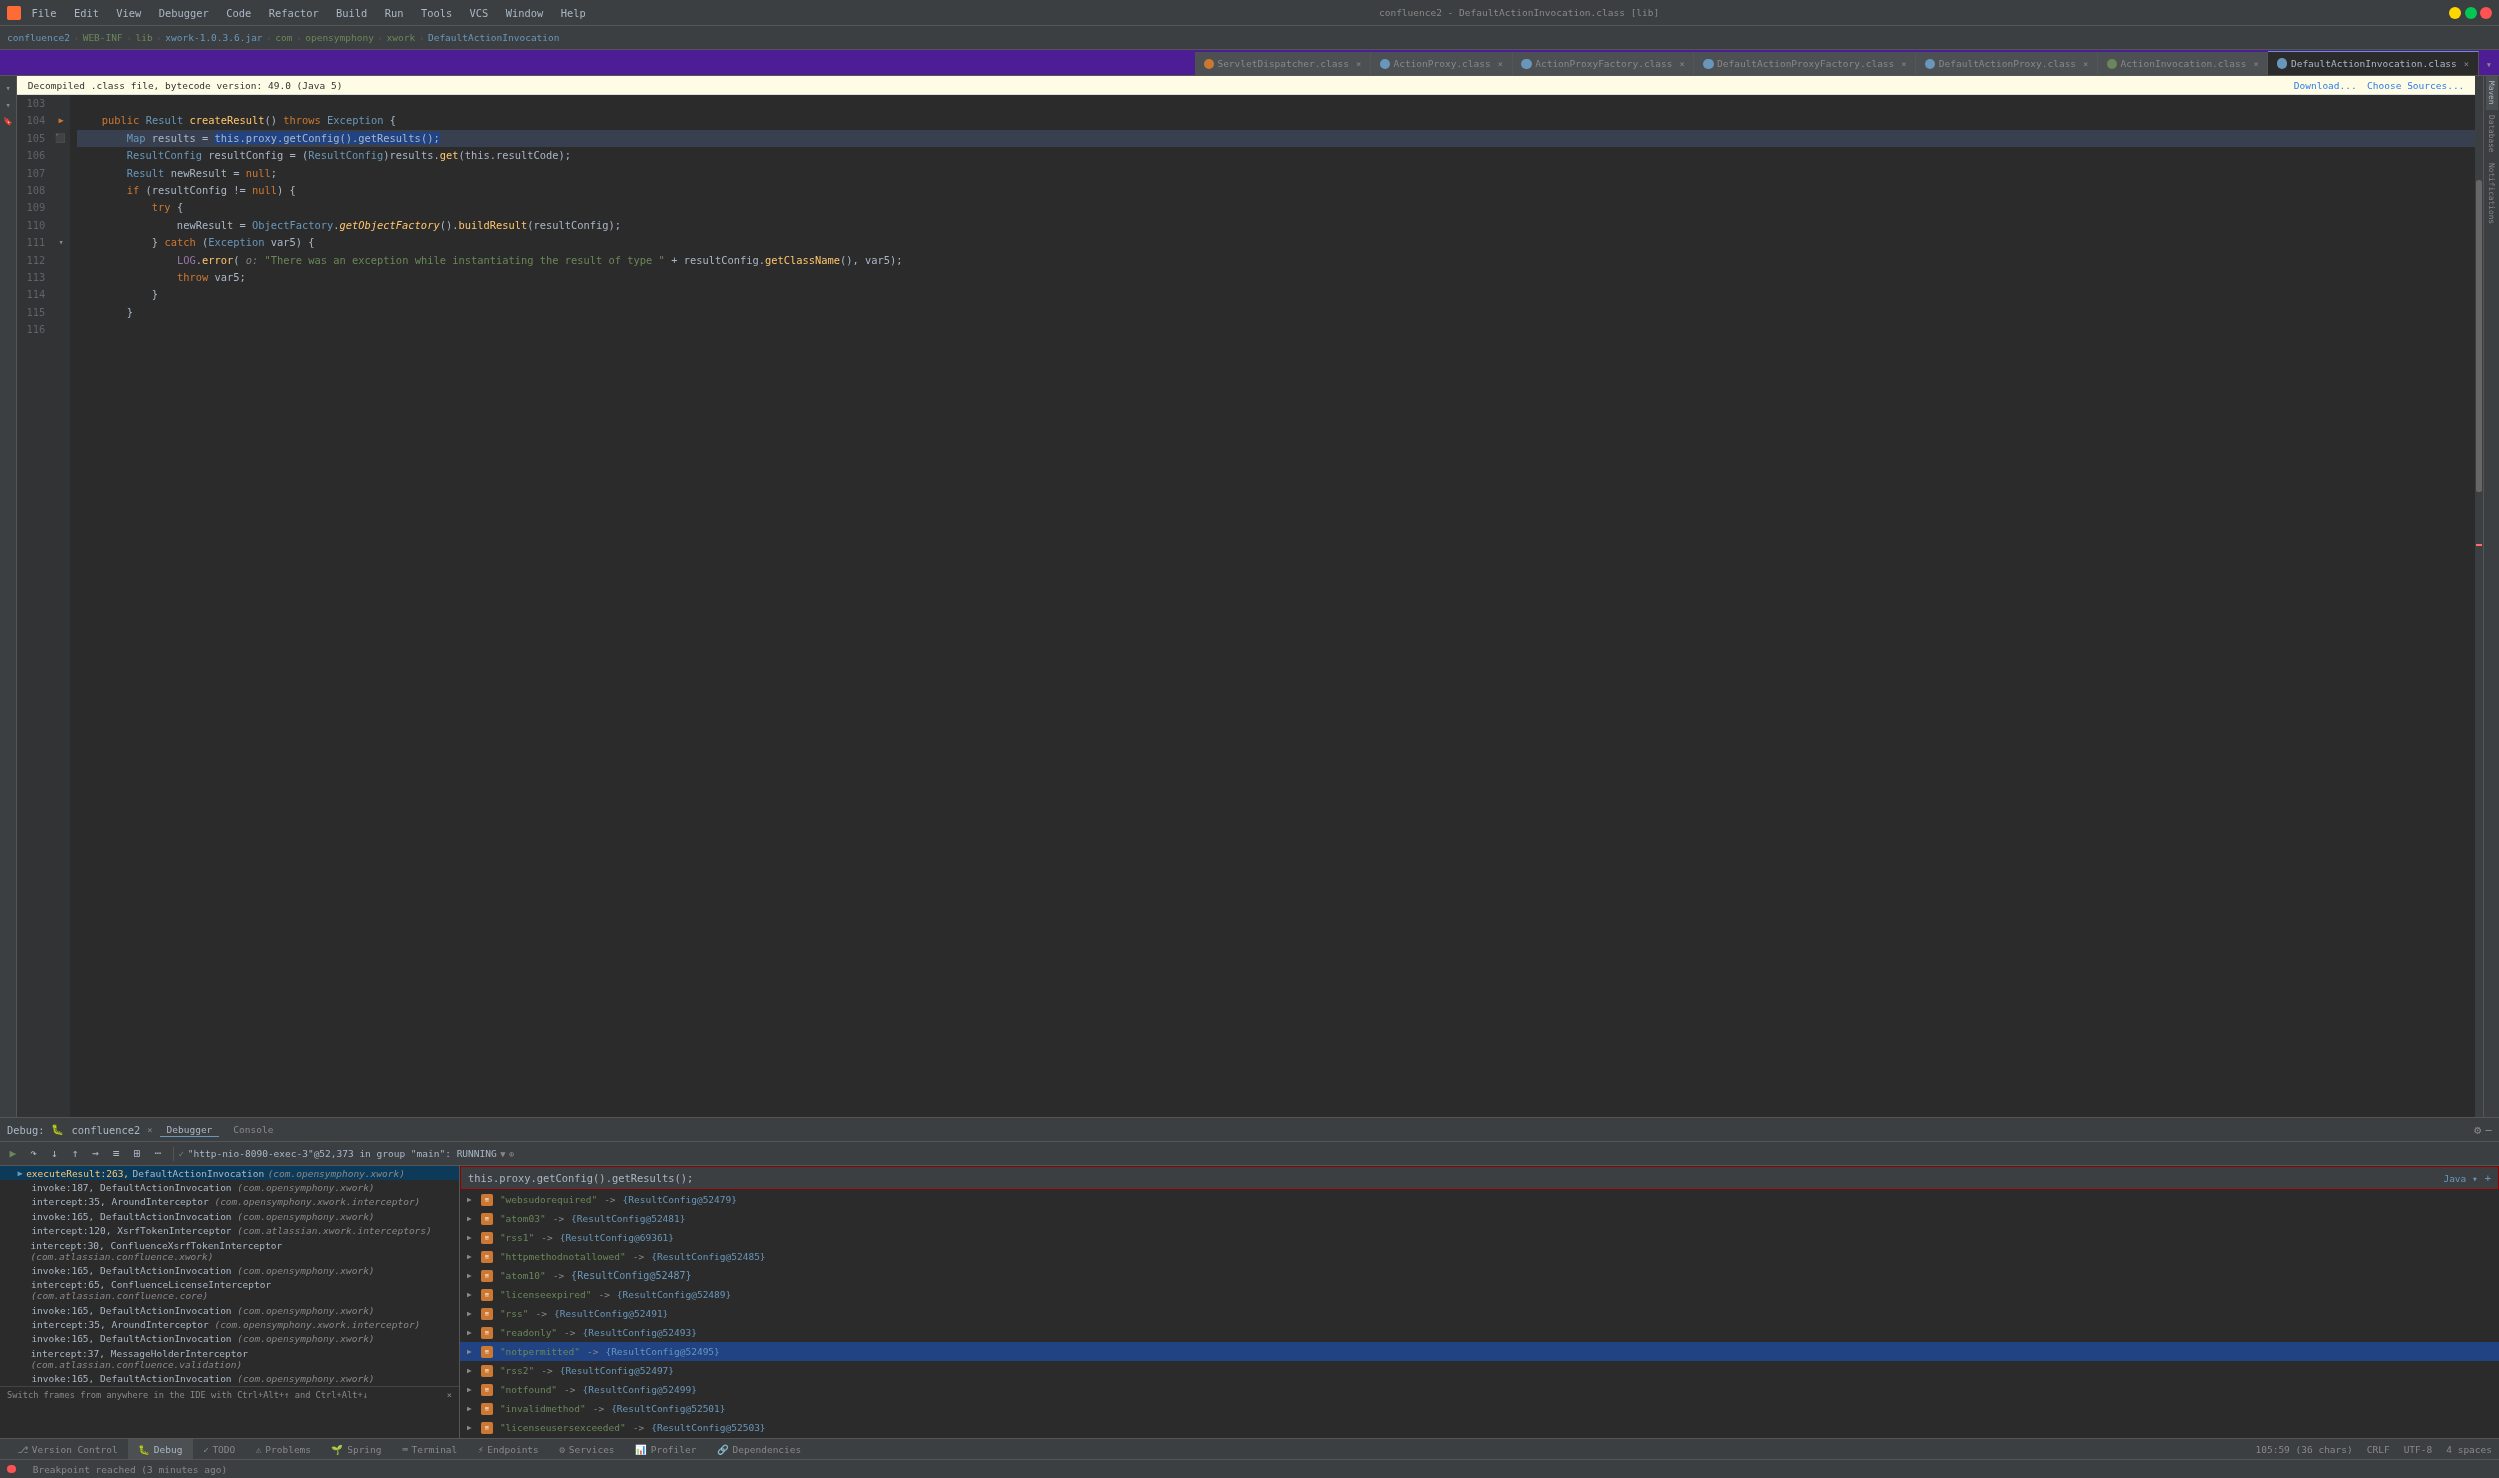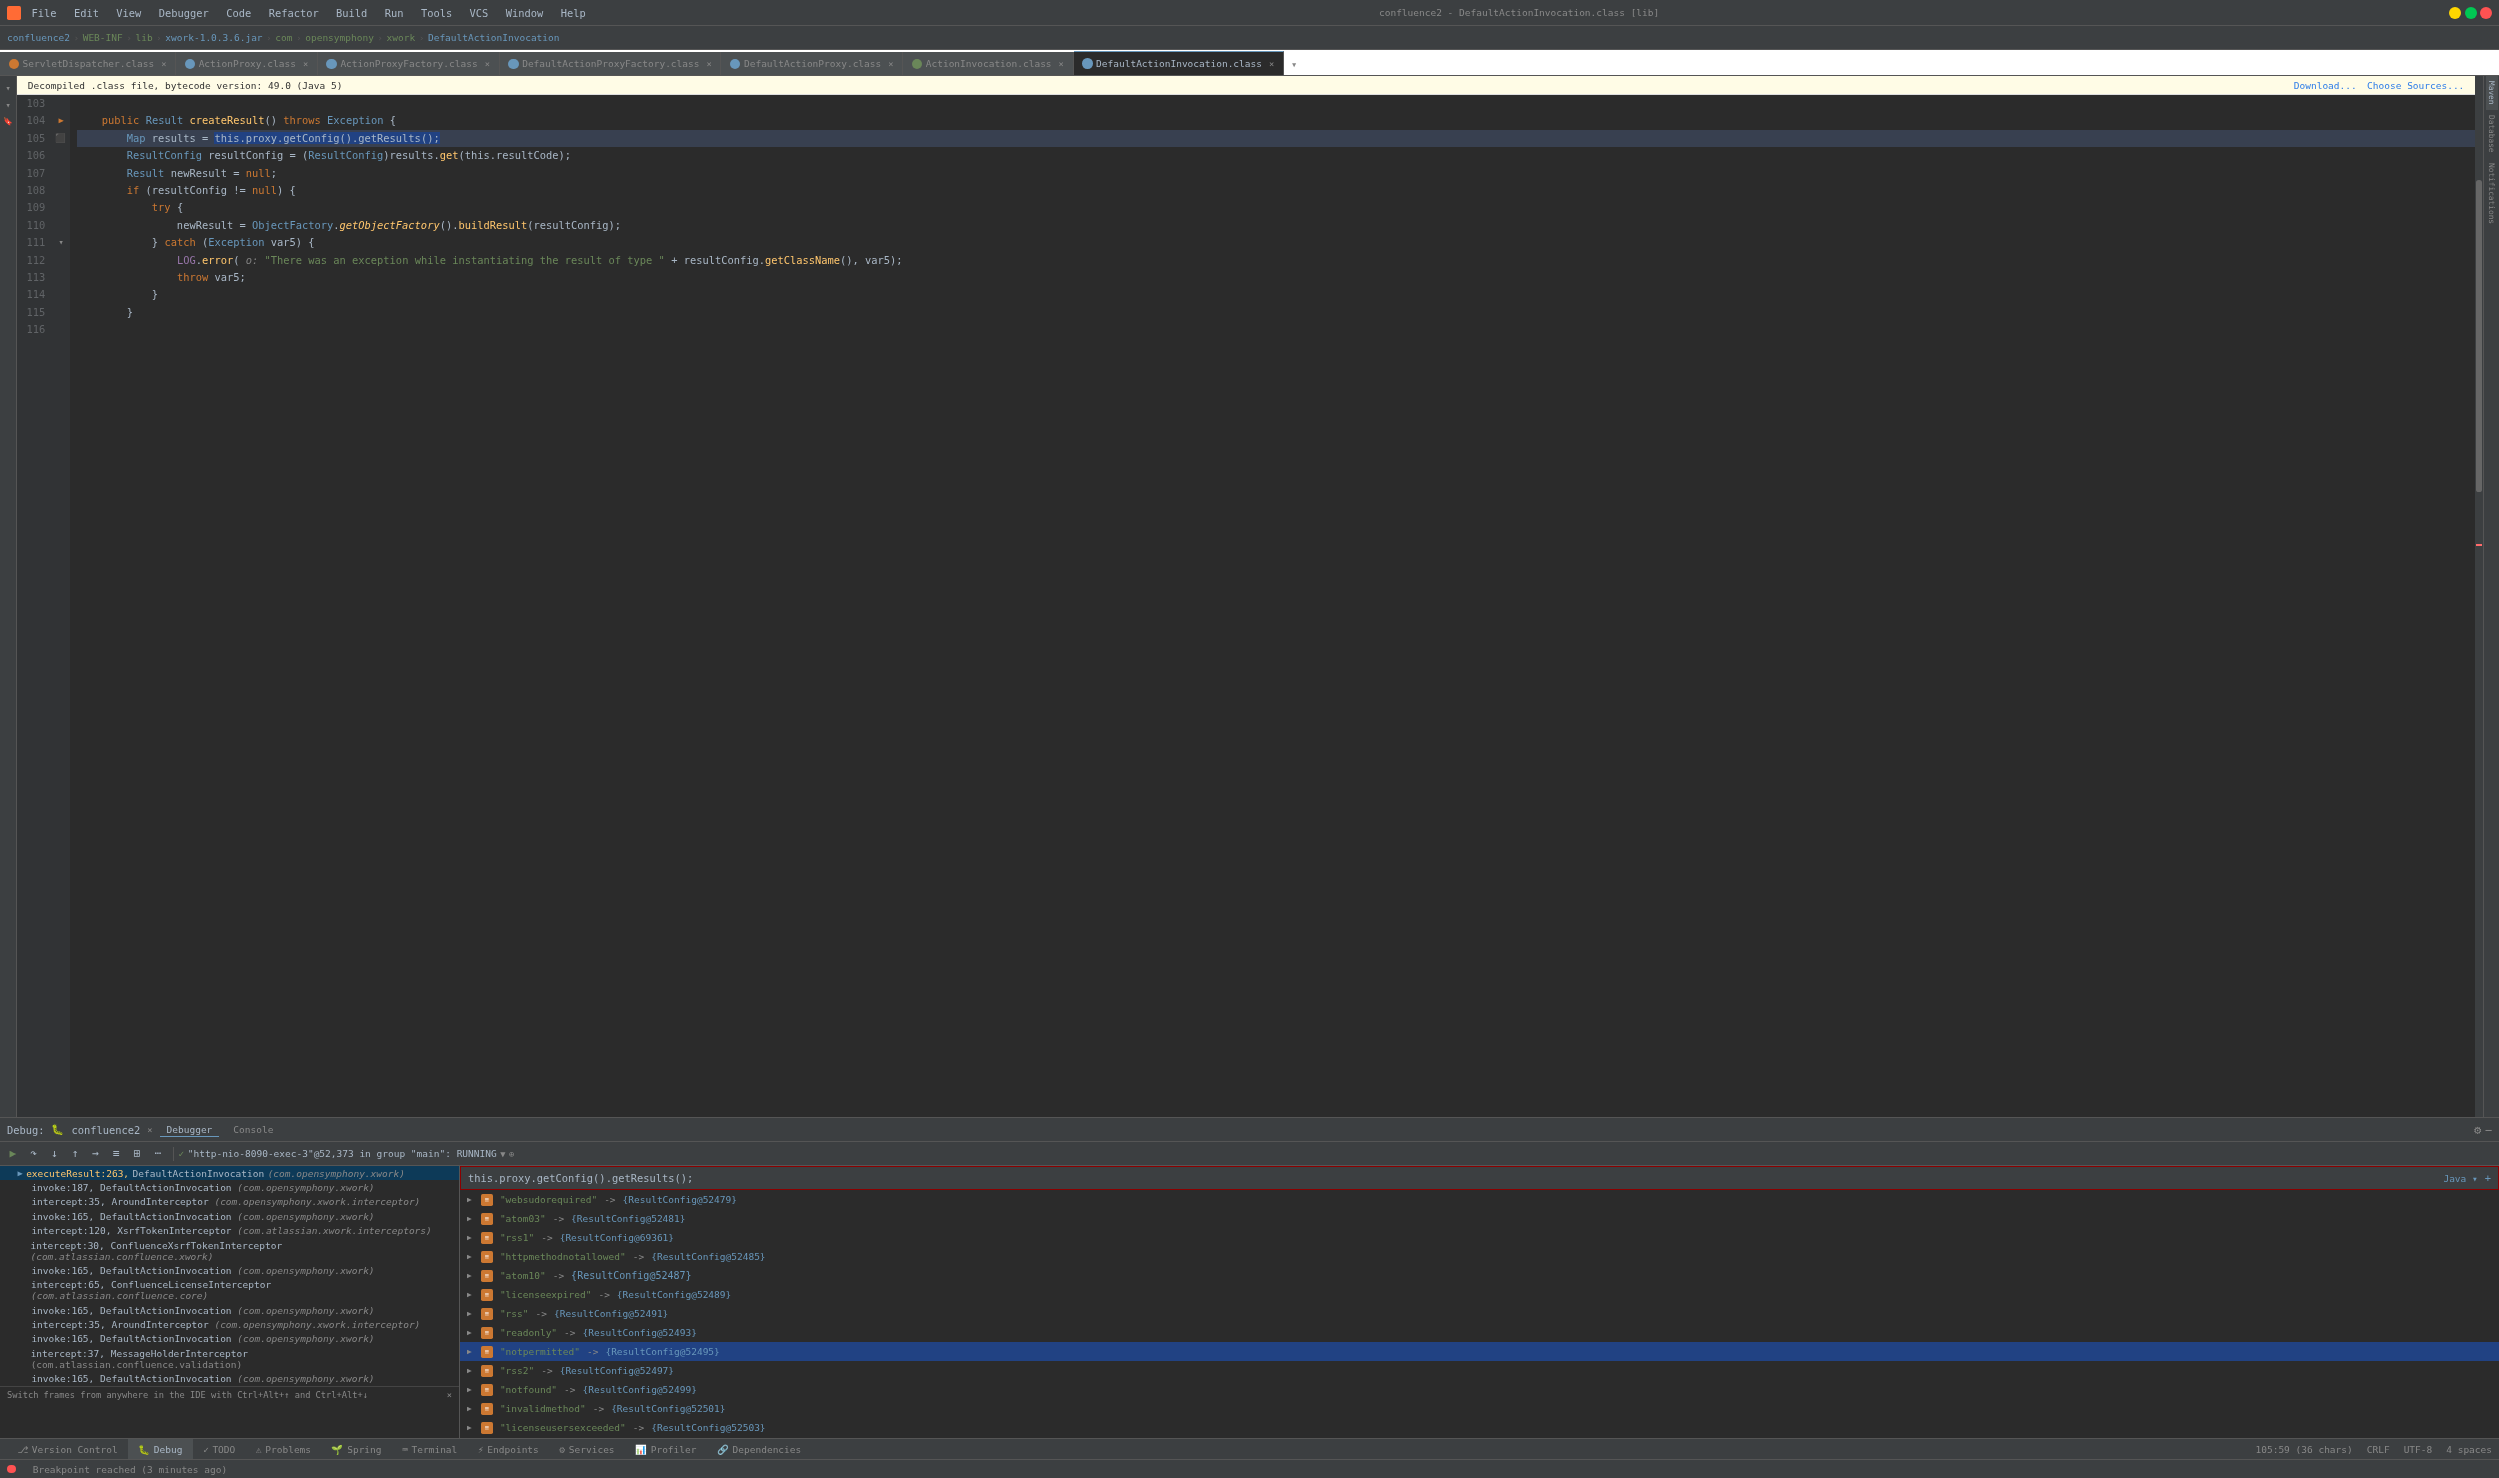--- a/index.html
+++ b/index.html
@@ -17,21 +17,21 @@
     .btn-max { background: #00c853; }
     .btn-close { background: #ff5252; }
 
     
     .breadcrumb { background: #3c3f41; height: 24px; display: flex; align-items: center; padding: 0 7px; gap: 3.5px; font-size: 9.5px; color: #888; border-bottom: 0.9px solid #555; flex-shrink: 0; }
     .breadcrumb span { color: #6a8759; }
     .breadcrumb .sep { color: #555; }
     .breadcrumb .active { color: #6897bb; }
 
     
-    .tabs-bar { background: #ffffff; height: 26px; display: flex; align-items: flex-end; border-bottom: 0.9px solid #555; flex-shrink: 0; overflow: hidden; }
+    .tabs-bar { background: #4c1d95; height: 26px; display: flex; align-items: flex-end; border-bottom: 0.9px solid #555; flex-shrink: 0; overflow: hidden; justify-content: flex-end; }
     .tab { display: flex; align-items: center; gap: 3.5px; padding: 0 8.7px; height: 22.6px; background: #4c5052; border-right: 0.9px solid #555; font-size: 9.5px; color: #888; cursor: pointer; white-space: nowrap; flex-shrink: 0; }
     .tab.active { background: #2b2b2b; color: #a9b7c6; border-top: 1.7px solid #6897bb; height: 24px; }
     .tab .tab-icon { width: 10.4px; height: 10.4px; border-radius: 50%; flex-shrink: 0; }
     .tab-close { font-size: 8.7px; color: #888; margin-left: 3.5px; }
     .tab-more { padding: 0 7px; height: 22.6px; display: flex; align-items: center; color: #888; cursor: pointer; }
 
     
     .editor-area { display: flex; flex: 1; overflow: hidden; }
     .left-sidebar { width: 17.4px; background: #3c3f41; border-right: 0.9px solid #555; flex-shrink: 0; display: flex; flex-direction: column; align-items: center; gap: 7px; padding-top: 7px; }
 
@@ -351,21 +351,21 @@
       <div class="frame-item">
         <span style="width:14px"></span>
         <span style="color:#a9b7c6;font-size:9.5px">intercept:35, AroundInterceptor <span style="color:#888;font-style:italic">(com.opensymphony.xwork.interceptor)</span></span>
       </div>
       <div class="frame-item">
         <span style="width:14px"></span>
         <span style="color:#a9b7c6;font-size:9.5px">invoke:165, DefaultActionInvocation <span style="color:#888;font-style:italic">(com.opensymphony.xwork)</span></span>
       </div>
       <div class="frame-item">
         <span style="width:14px"></span>
-        <span style="color:#a9b7c6;font-size:9.5px">intercept:37, MessageHolderInterceptor <span style="color:#888;">(com.atlassian.confluence.validation)</span></span>
+        <span style="color:#a9b7c6;font-size:9.5px">intercept:37, MessageHolderInterceptor <span style="color:#888;font-style:italic">(com.atlassian.confluence.validation)</span></span>
       </div>
       <div class="frame-item">
         <span style="width:14px"></span>
         <span style="color:#a9b7c6;font-size:9.5px">invoke:165, DefaultActionInvocation <span style="color:#888;font-style:italic">(com.opensymphony.xwork)</span></span>
       </div>
 
       <div class="switch-frames-hint">
         <span>Switch frames from anywhere in the IDE with Ctrl+Alt+↑ and Ctrl+Alt+↓</span>
         <span class="hint-close">×</span>
       </div>

